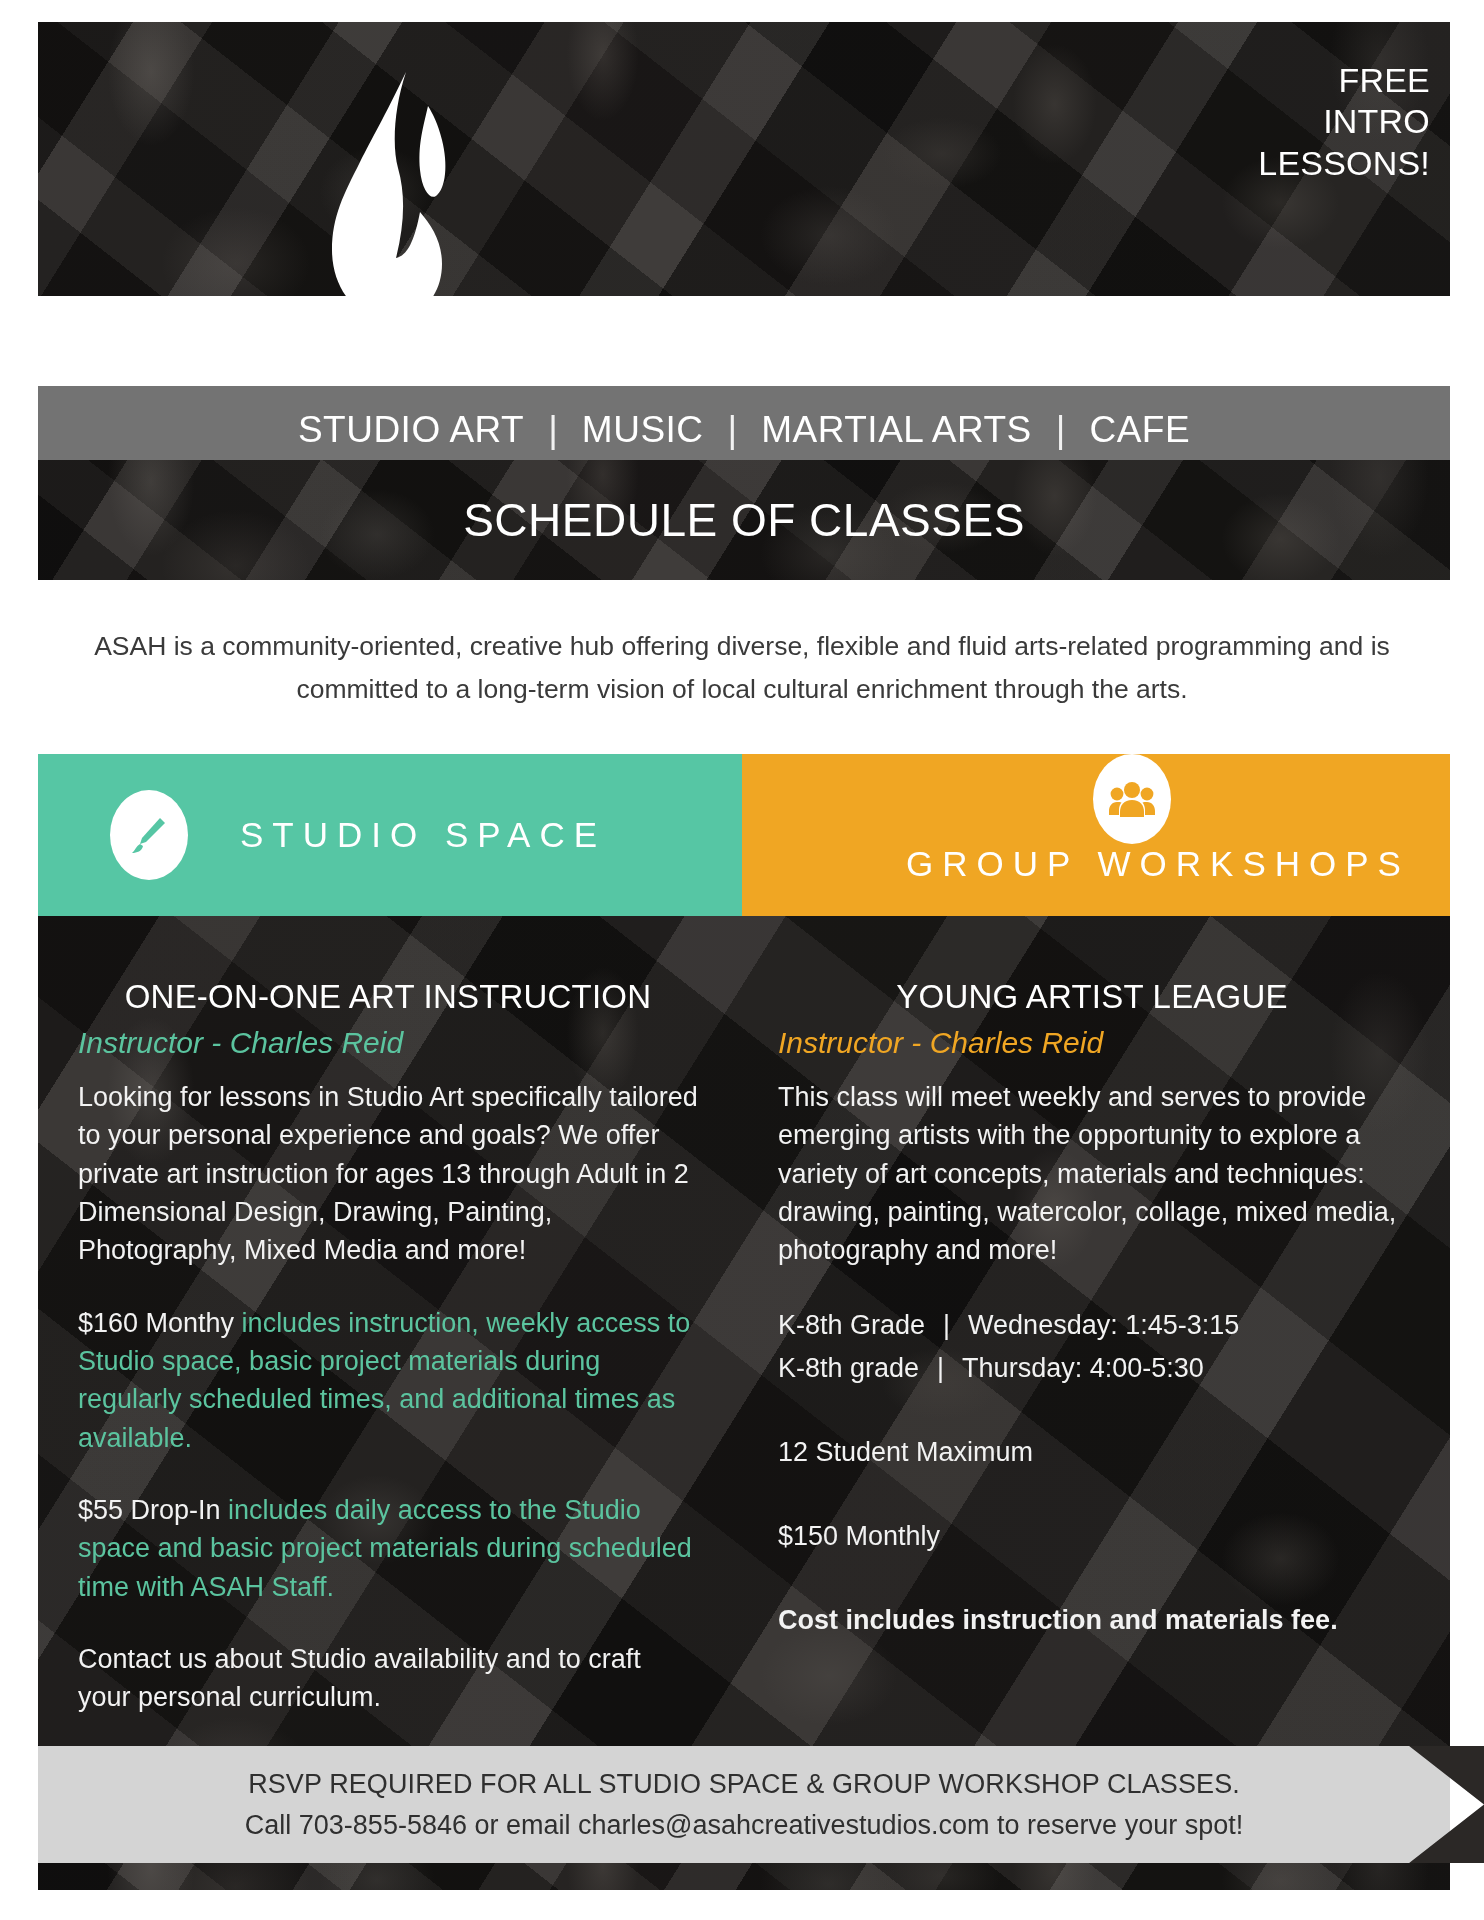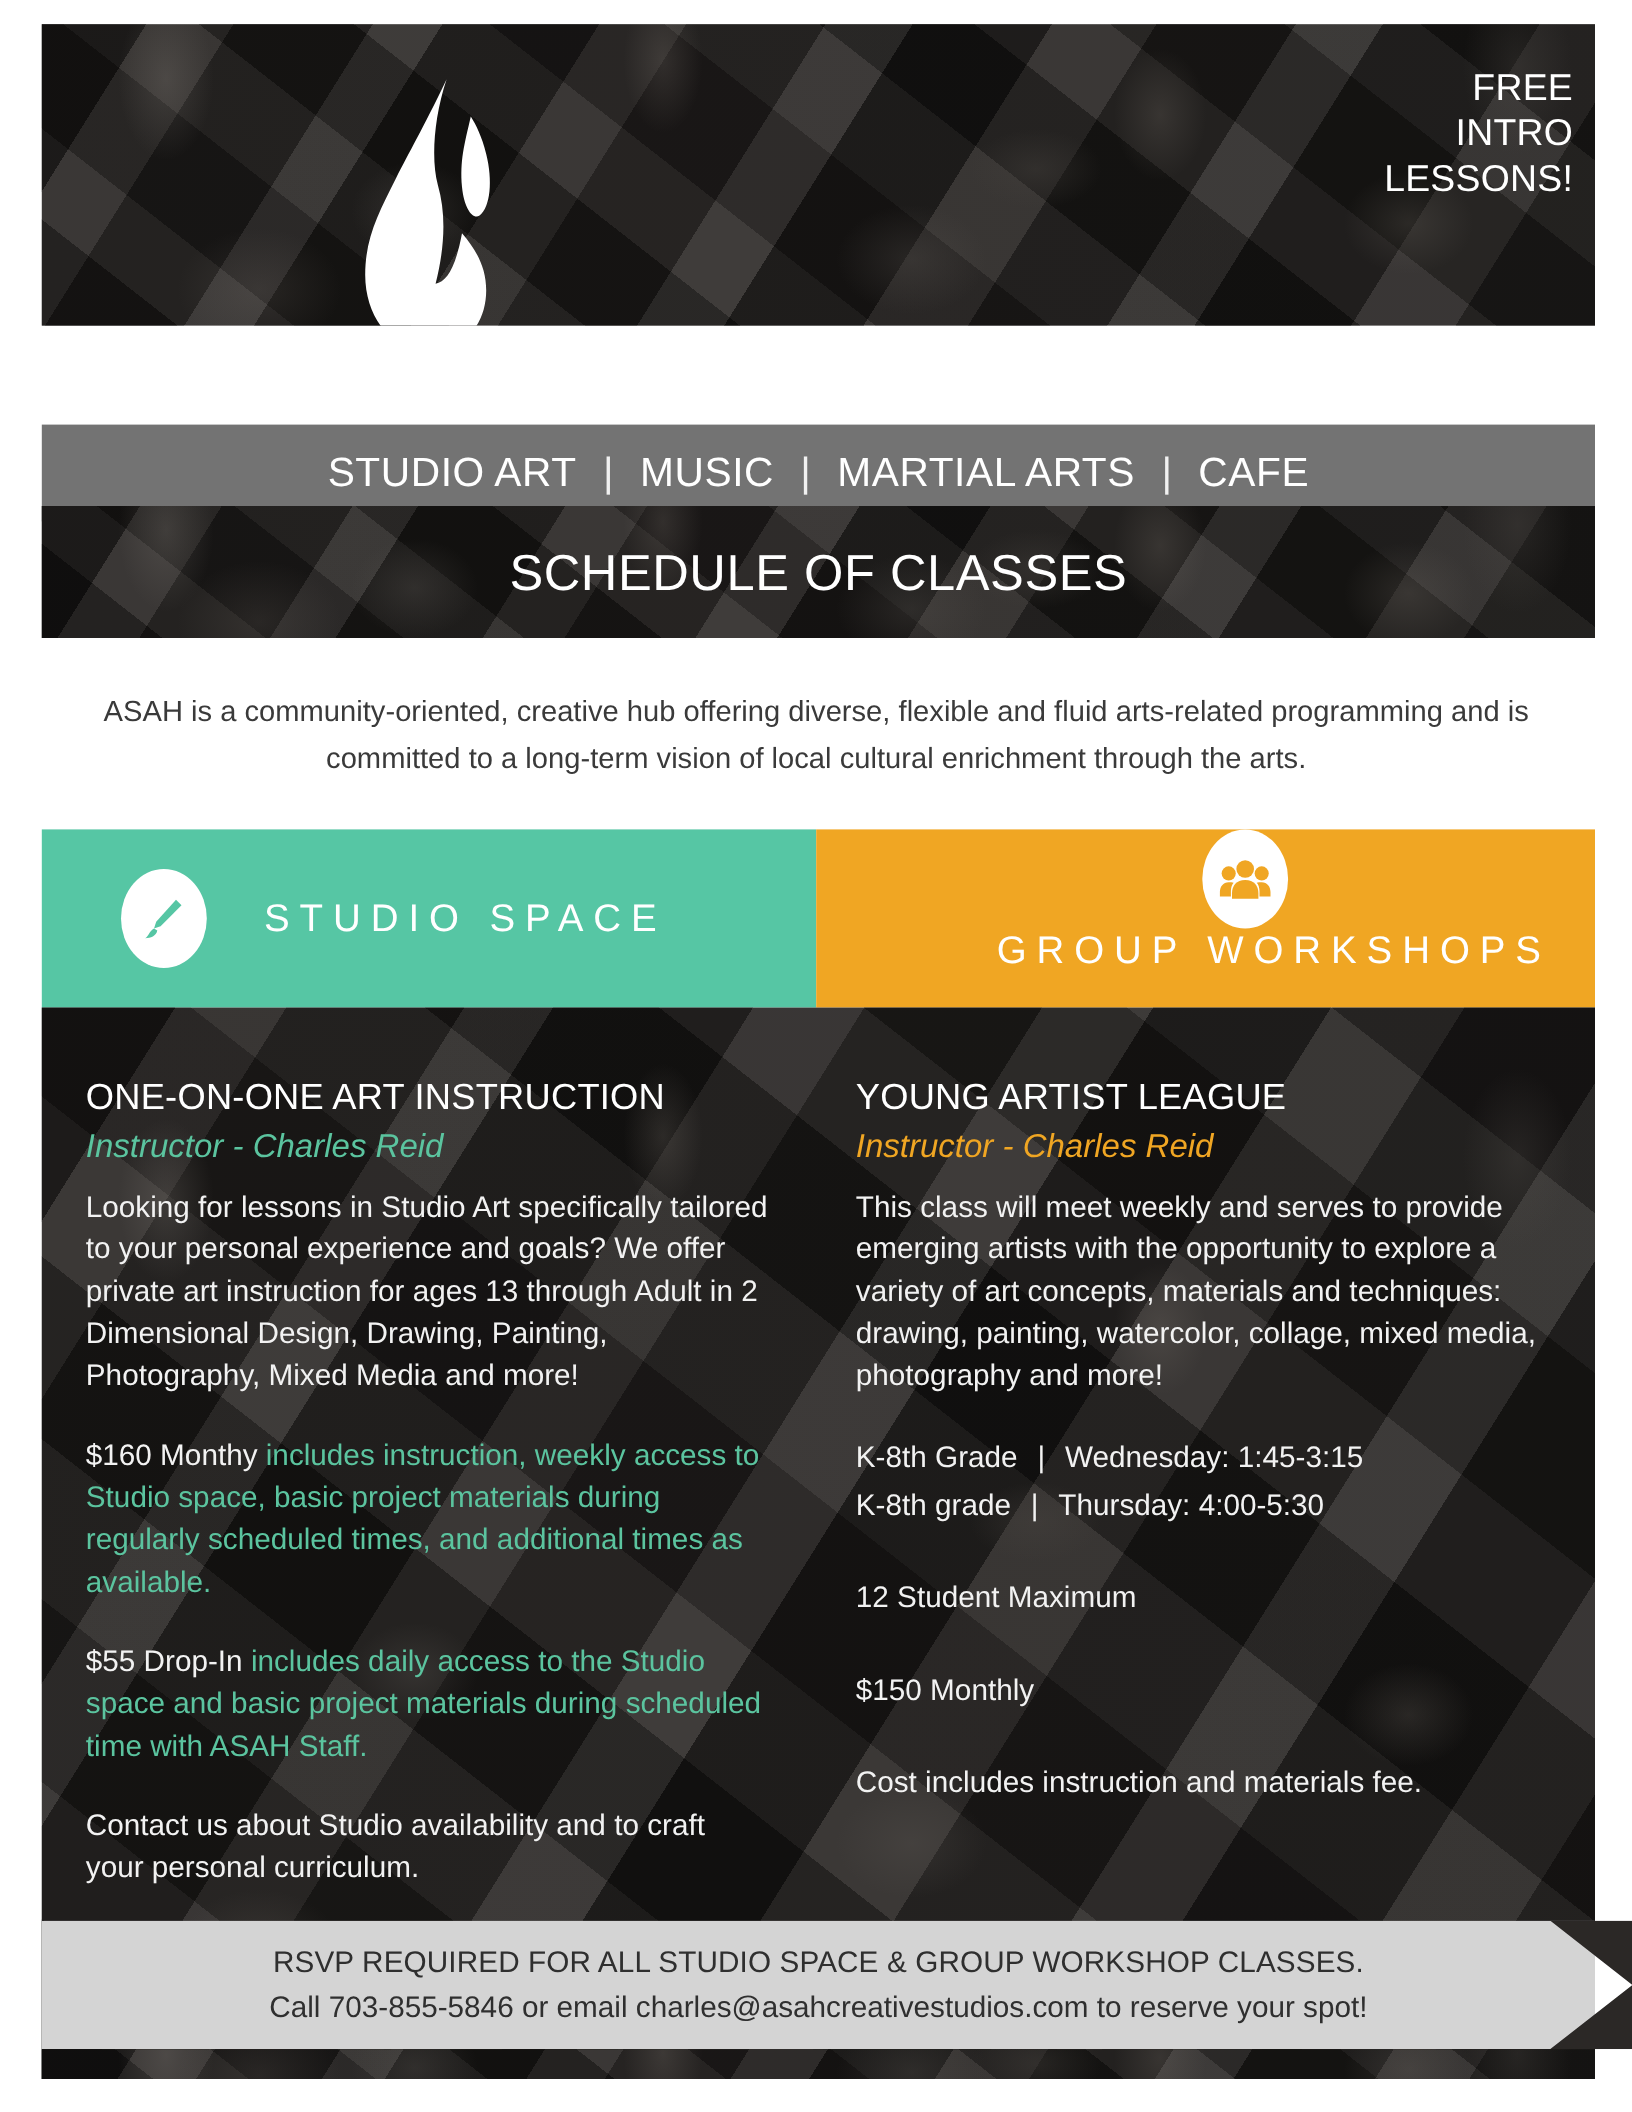--- a/index.html
+++ b/index.html
@@ -177,39 +177,40 @@
   .col { padding: 62px 44px 0 40px; }
   .col-left  { width: 704px; }
   .col-right { width: 708px; padding-left: 36px; }
 
   .course-title {
     color: #ffffff;
     font-size: 33px;
     letter-spacing: 0.2px;
     font-weight: 400;
     margin-bottom: 10px;
+    text-align: center;
   }
   .instructor {
     font-size: 30px;
     font-style: italic;
     font-weight: 400;
     margin-bottom: 18px;
   }
   .instructor-teal   { color: #5bc49f; }
   .instructor-orange { color: #f0a623; }
 
   .body-p {
     color: #f2f2f2;
     font-size: 27px;
     line-height: 1.42;
     margin-bottom: 34px;
   }
   .body-p.tight { margin-bottom: 0; }
   .accent-teal   { color: #5bc49f; }
-  .accent-orange { color: #f0a623; }
+  .accent-orange { color: #f0a623; font-weight: bold; }
   .spacer-40 { height: 40px; }
   .schedline {
     color: #f2f2f2;
     font-size: 27px;
     line-height: 1.62;
   }
   .schedline .bar { padding: 0 18px; font-weight: 200; }
 
   
   .footer-ribbon {

